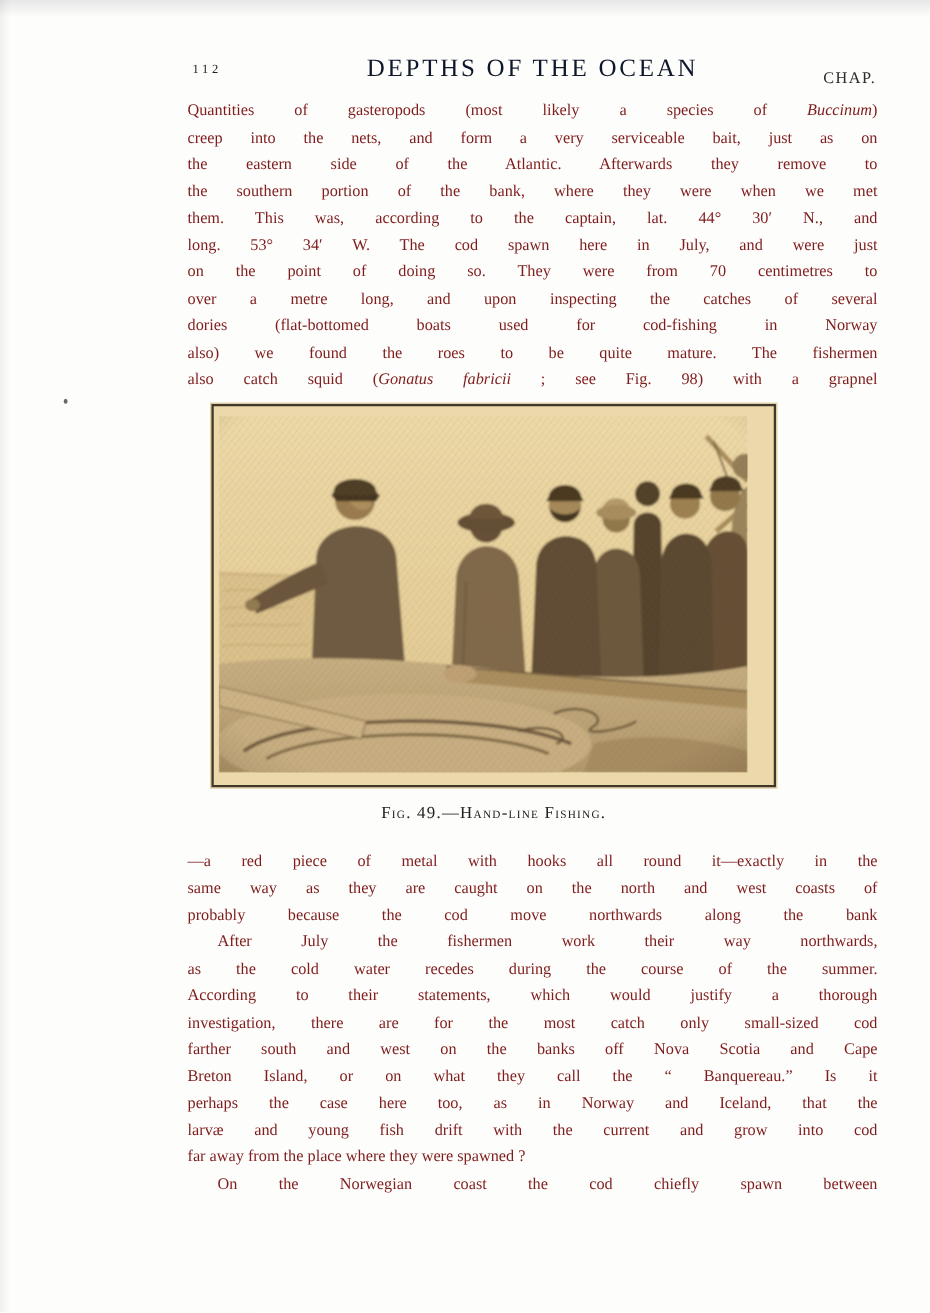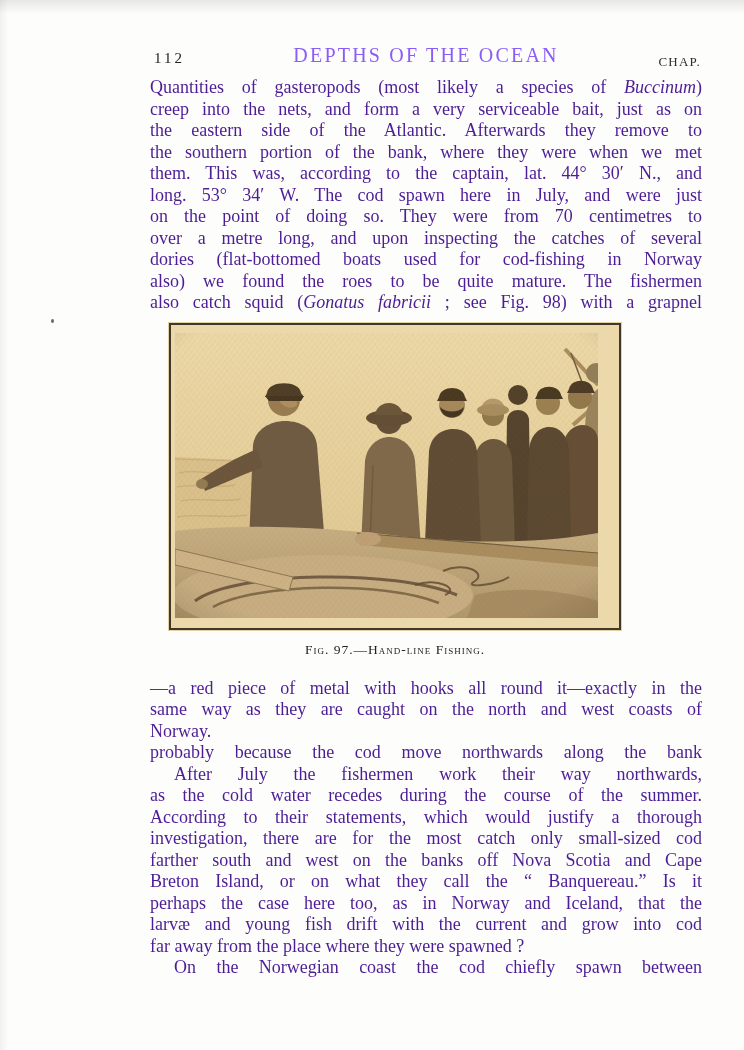--- a/index.html
+++ b/index.html
@@ -25,36 +25,36 @@
     pointer-events:none;
   }
   .margin-speck{
     position:absolute;left:51px;top:319px;width:3px;height:4px;
     background:#4d4d4d;border-radius:50%;opacity:.85;
   }
   .content{position:absolute;left:150px;top:43px;width:552px;}
   .header{position:relative;height:24px;}
   .pagenum{
     position:absolute;left:4px;top:7px;
-    font-size:15px;letter-spacing:3px;color:#222;
+    font-size:10px;letter-spacing:3px;color:#222;
   }
   .title{
     text-align:center;font-size:20px;letter-spacing:2.2px;
-    padding-top:1px;color:#8b5cf6;
+    padding-top:1px;color:#0f172a;
   }
   .chap{
     position:absolute;right:1px;top:11px;
     font-size:13px;letter-spacing:1.2px;color:#2d2d2d;
   }
   .upper{margin-top:10px;}
   .lower{margin-top:20px;}
   .para .line{
-    font-size:18px;line-height:21.5px;height:21.5px;
+    font-size:13px;line-height:21.5px;height:21.5px;
     text-align:justify;text-align-last:justify;
-    color:#4c1d95;
+    color:#7f1d1d;
   }
   .para .line.endline{text-align-last:left;}
   .para .line.firstline{padding-left:24px;}
   .it{font-style:italic;}
   .figure{margin:9px 0 0 0;}
   .plate{
     margin-left:19px;width:452px;height:307px;box-sizing:border-box;
     border:2px solid #42382a;outline:1px solid #e3d1a4;
     background:#ecd9ab;
     padding:8px 21px 10px 4px;
@@ -199,28 +199,27 @@
             </g>
             <path d="M292,285 L300,262 C340,252 390,258 423,268 L423,285 Z" fill="#a58b62"></path>
           </g>
 
           <rect x="0" y="0" width="423" height="285" fill="url(#ht)"></rect>
           <rect x="0" y="0" width="423" height="285" fill="url(#ht2)"></rect>
           <rect x="0" y="0" width="423" height="285" fill="#c9a86e" opacity="0.06"></rect>
           <rect x="0" y="0" width="423" height="285" fill="url(#vig)"></rect>
         </svg>
       </div>
-      <figcaption class="caption">Fig. 97.—Hand-line Fishing.</figcaption>
+      <figcaption class="caption">Fig. 49.—Hand-line Fishing.</figcaption>
     </figure>
 
     <section class="lower">
         <div class="para">
           <div class="line"><span>—a red piece of metal with hooks all round it—exactly in the</span></div>
           <div class="line"><span>same way as they are caught on the north and west coasts of</span></div>
-          <div class="line endline"><span>Norway.</span></div>
         </div>
         <div class="para">
           <div class="line"><span>probably because the cod move northwards along the bank</span></div>
           <div class="line firstline"><span>After July the fishermen work their way northwards,</span></div>
           <div class="line"><span>as the cold water recedes during the course of the summer.</span></div>
           <div class="line"><span>According to their statements, which would justify a thorough</span></div>
           <div class="line"><span>investigation, there are for the most catch only small-sized cod</span></div>
           <div class="line"><span>farther south and west on the banks off Nova Scotia and Cape</span></div>
           <div class="line"><span>Breton Island, or on what they call the “ Banquereau.”  Is it</span></div>
           <div class="line"><span>perhaps the case here too, as in Norway and Iceland, that the</span></div>

